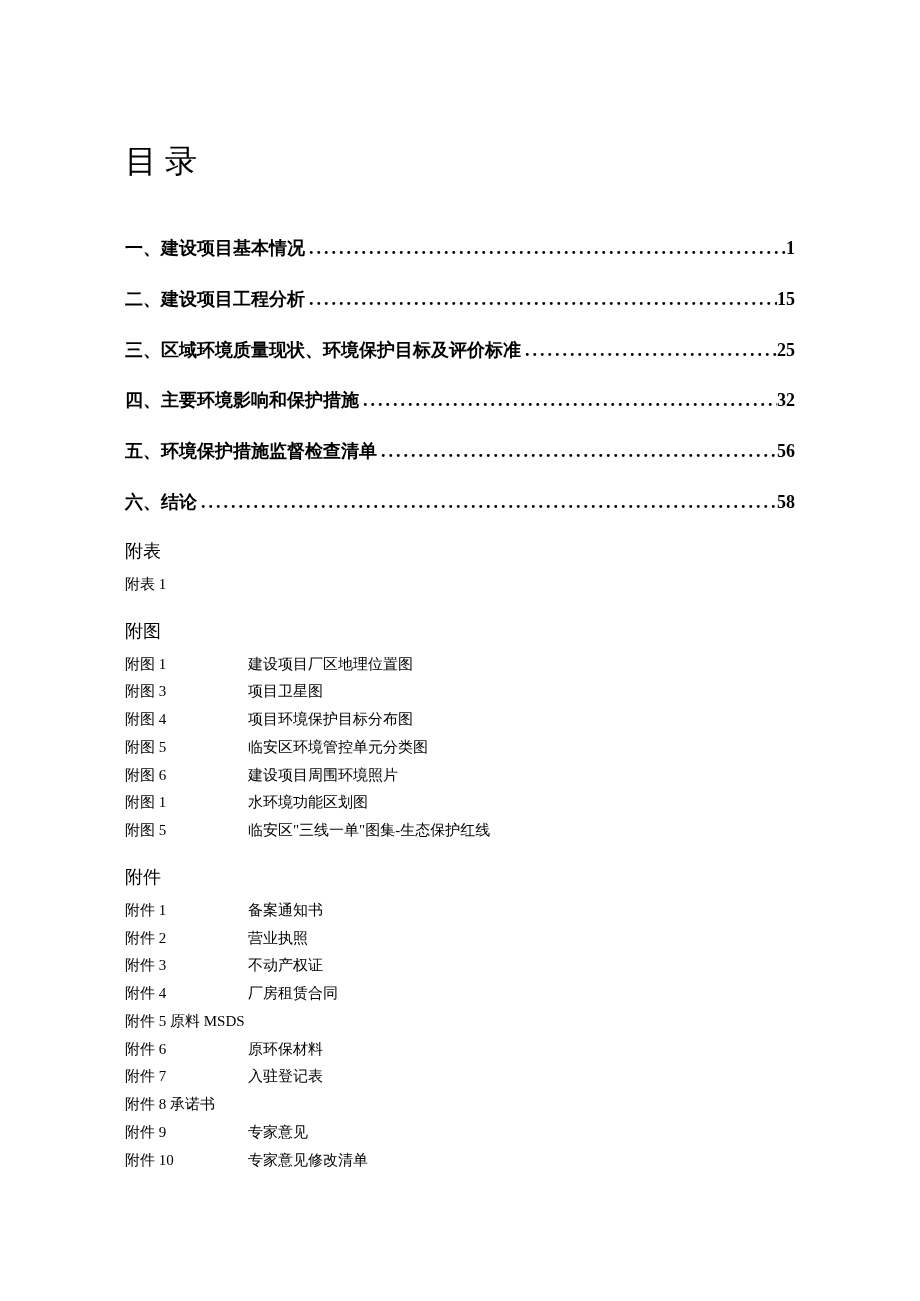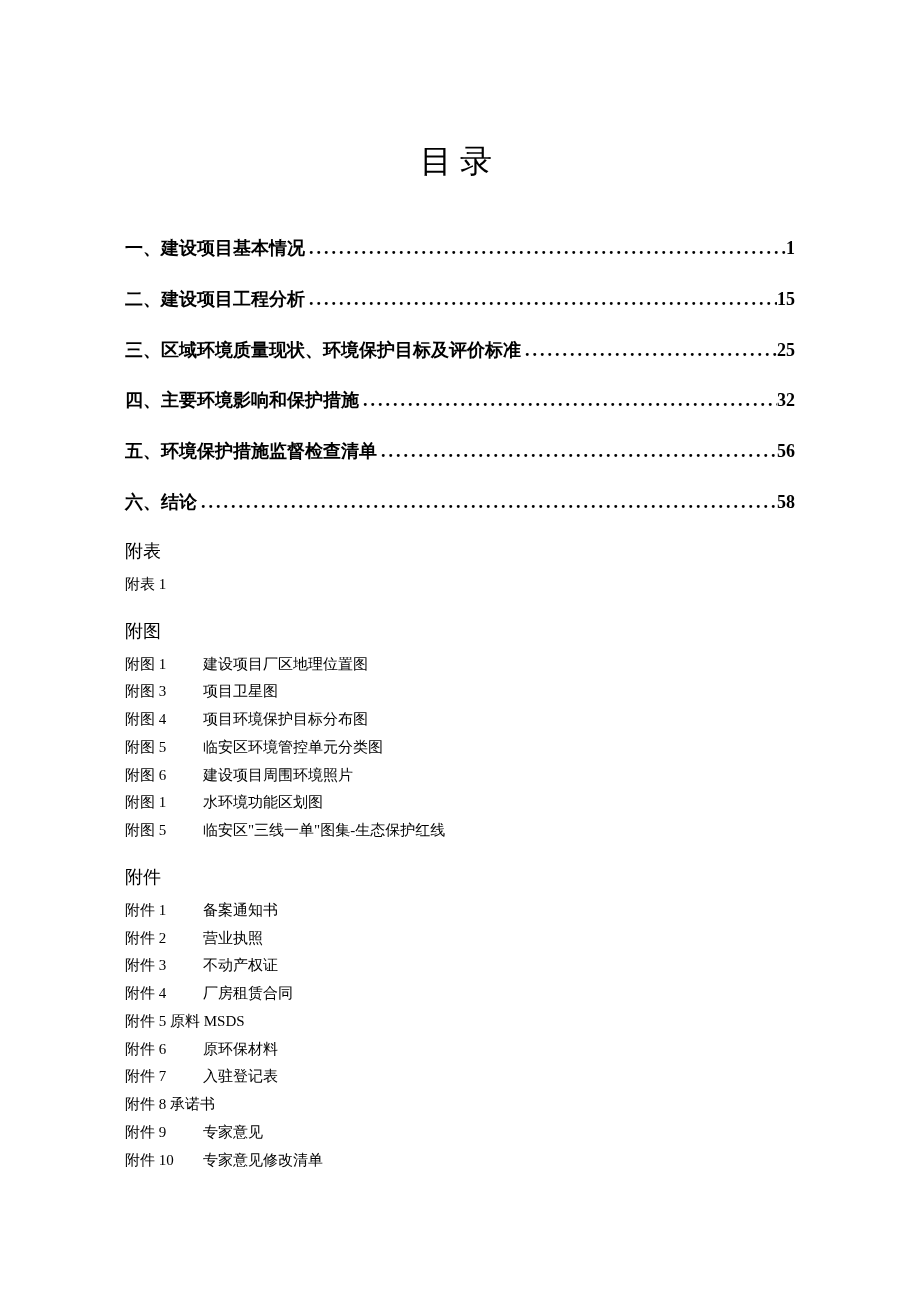--- a/index.html
+++ b/index.html
@@ -5,21 +5,20 @@
     * { margin: 0; padding: 0; box-sizing: border-box; }
     body {
       width: 920px;
       height: 1301px;
       background: #ffffff;
       font-family: "SimSun", "宋体", serif;
       color: #000000;
       padding: 140px 125px 60px 125px;
     }
     h1.page-title {
-      text-align: center;
       font-size: 32px;
       font-weight: normal;
       letter-spacing: 8px;
       margin-bottom: 50px;
     }
     .toc-main { }
     .toc-row {
       display: flex;
       align-items: baseline;
       font-size: 18px;
@@ -37,21 +36,21 @@
       padding: 0 4px;
     }
     .toc-page { white-space: nowrap; font-weight: bold; }
     .section-heading {
       font-size: 18px;
       margin-top: 20px;
       margin-bottom: 8px;
       font-weight: normal;
     }
     .appendix-list { font-size: 15px; line-height: 1.85; }
-    .appendix-row { display: flex; }
+    .appendix-row { display: flex; gap: 45px; }
     .appendix-key { width: 78px; white-space: nowrap; }
     .appendix-val { }
     .appendix-inline { }
   </style>
 </head>
 <body>
 
 <h1 class="page-title">目录</h1>
 
 <div class="toc-main">

